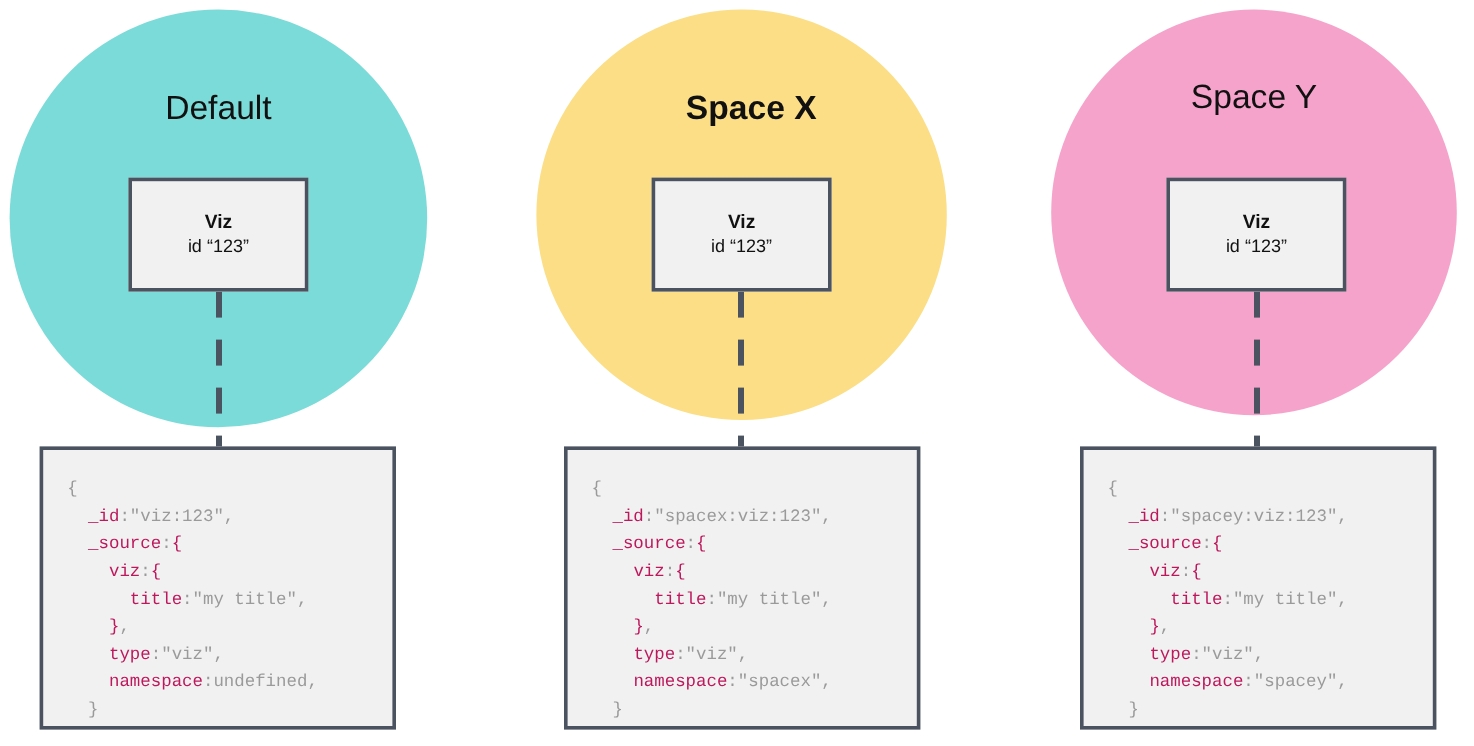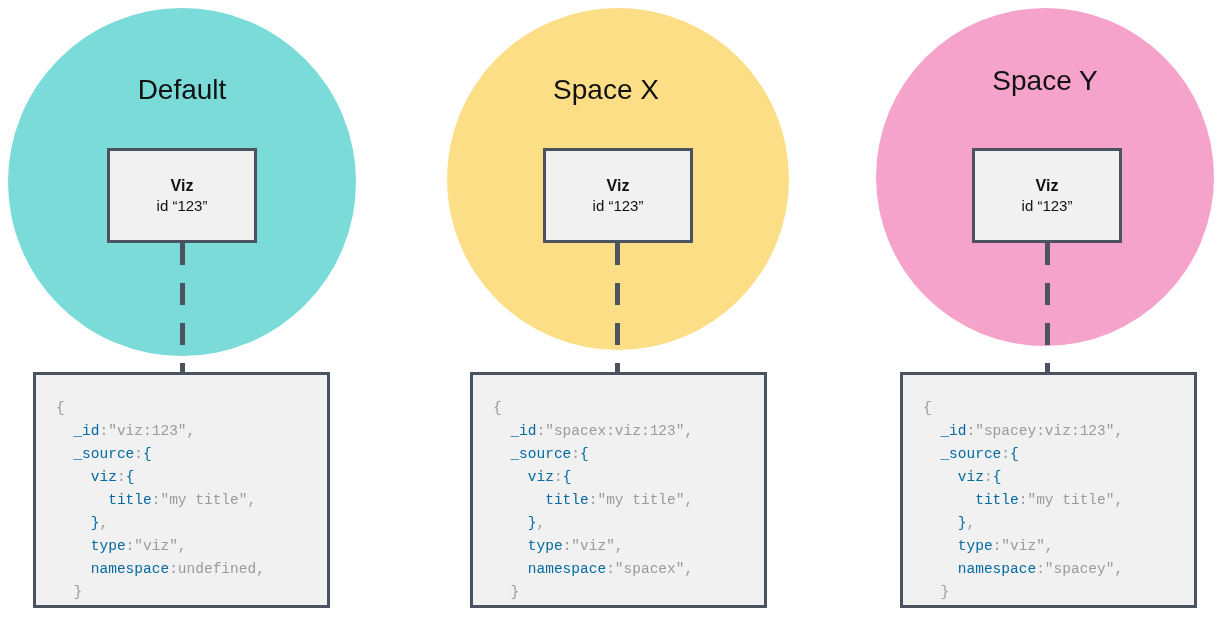--- a/index.html
+++ b/index.html
@@ -79,21 +79,21 @@
     border: 3px solid #4C5360;
     padding: 22px 20px;
     font-family: "Liberation Mono", "DejaVu Sans Mono", monospace;
     font-size: 14.5px;
     line-height: 23px;
     color: #9A9A9A;
     white-space: pre;
     overflow: hidden;
   }
   .code-box .k {
-    color: #0369a1;
+    color: #be185d;
   }
   .code-box .p {
     color: #9A9A9A;
   }
   .code-box .s {
     color: #9A9A9A;
   }
   .code-line {
     white-space: pre;
   }
@@ -107,21 +107,21 @@
       <div class="space-title" style="left: 32px; top: 74px; width: 300px;">Default</div>
       <div class="viz-box" style="left: 107px; top: 148px; width: 150px; height: 95px;">
         <div class="viz-title">Viz</div>
         <div class="viz-sub">id “123”</div>
       </div>
       <div class="connector" style="left: 180px; top: 243px; height: 132px;"></div>
       <div class="code-box" style="left: 33px; top: 372px; width: 297px; height: 236px;"><div class="code-line"><span class="p">{</span></div><div class="code-line"><span class="p">  </span><span class="k">_id</span><span class="p">:</span><span class="s">"viz:123"</span><span class="p">,</span></div><div class="code-line"><span class="p">  </span><span class="k">_source</span><span class="p">:</span><span class="k">{</span></div><div class="code-line"><span class="p">    </span><span class="k">viz</span><span class="p">:</span><span class="k">{</span></div><div class="code-line"><span class="p">      </span><span class="k">title</span><span class="p">:</span><span class="s">"my title"</span><span class="p">,</span></div><div class="code-line"><span class="p">    </span><span class="k">}</span><span class="p">,</span></div><div class="code-line"><span class="p">    </span><span class="k">type</span><span class="p">:</span><span class="s">"viz"</span><span class="p">,</span></div><div class="code-line"><span class="p">    </span><span class="k">namespace</span><span class="p">:</span><span class="s">undefined</span><span class="p">,</span></div><div class="code-line"><span class="p">  </span><span class="p">}</span></div><div class="code-line"><span class="p">}</span></div></div>
     </div>
     <div class="group">
       <div class="circle" style="left: 447px; top: 8px; width: 342px; height: 342px; background: rgb(251, 222, 133);"></div>
-      <div class="space-title" style="left: 456px; top: 74px; width: 300px;">Space X</div>
+      <div class="space-title" style="left: 476px; top: 74px; width: 300px; font-weight: bold;">Space X</div>
       <div class="viz-box" style="left: 543px; top: 148px; width: 150px; height: 95px;">
         <div class="viz-title">Viz</div>
         <div class="viz-sub">id “123”</div>
       </div>
       <div class="connector" style="left: 615px; top: 243px; height: 132px;"></div>
       <div class="code-box" style="left: 470px; top: 372px; width: 297px; height: 236px;"><div class="code-line"><span class="p">{</span></div><div class="code-line"><span class="p">  </span><span class="k">_id</span><span class="p">:</span><span class="s">"spacex:viz:123"</span><span class="p">,</span></div><div class="code-line"><span class="p">  </span><span class="k">_source</span><span class="p">:</span><span class="k">{</span></div><div class="code-line"><span class="p">    </span><span class="k">viz</span><span class="p">:</span><span class="k">{</span></div><div class="code-line"><span class="p">      </span><span class="k">title</span><span class="p">:</span><span class="s">"my title"</span><span class="p">,</span></div><div class="code-line"><span class="p">    </span><span class="k">}</span><span class="p">,</span></div><div class="code-line"><span class="p">    </span><span class="k">type</span><span class="p">:</span><span class="s">"viz"</span><span class="p">,</span></div><div class="code-line"><span class="p">    </span><span class="k">namespace</span><span class="p">:</span><span class="s">"spacex"</span><span class="p">,</span></div><div class="code-line"><span class="p">  </span><span class="p">}</span></div><div class="code-line"><span class="p">}</span></div></div>
     </div>
     <div class="group">
       <div class="circle" style="left: 876px; top: 8px; width: 338px; height: 338px; background: rgb(245, 163, 203);"></div>
       <div class="space-title" style="left: 895px; top: 65px; width: 300px;">Space Y</div>

